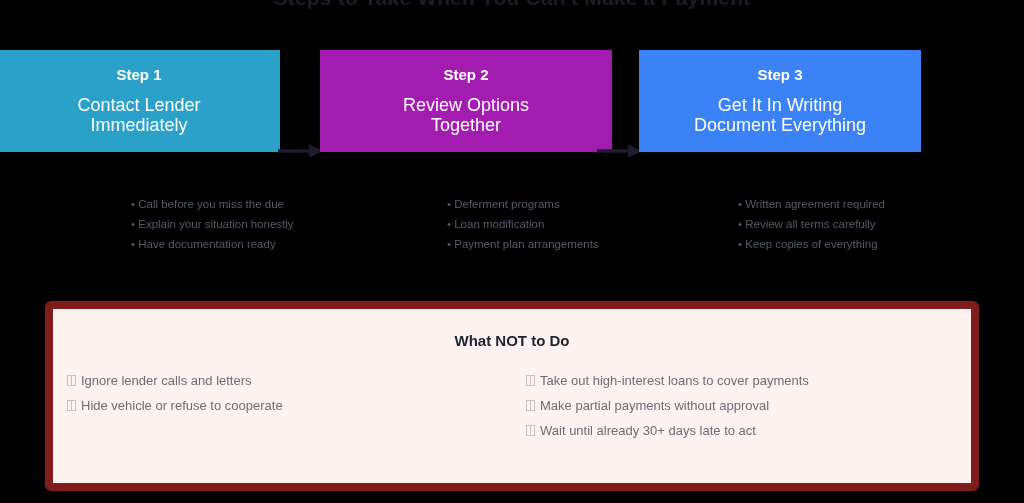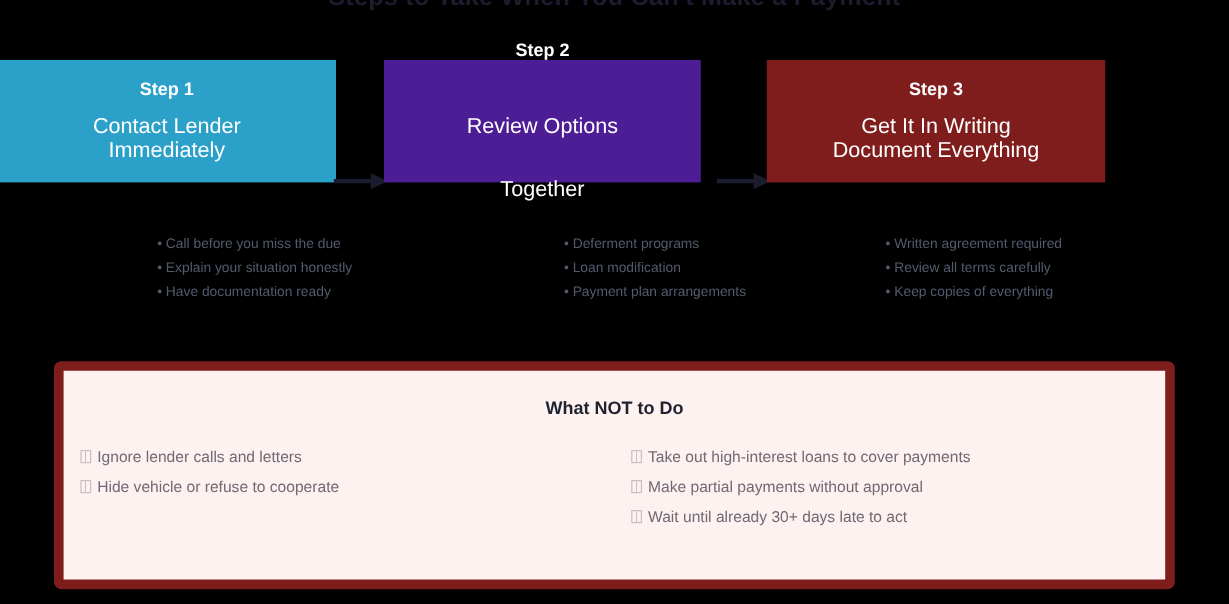--- a/index.html
+++ b/index.html
@@ -42,22 +42,22 @@
     top: 0;
     height: 102px;
     box-sizing: border-box;
     display: flex;
     flex-direction: column;
     align-items: center;
     justify-content: center;
     color: #ffffff;
   }
   #step-box-1 { left: -2px;  width: 282px; background: #2ba0c8; }
-  #step-box-2 { left: 320px; width: 264px; background: #4c1d95; gap: 32px; }
-  #step-box-3 { left: 639px; width: 282px; background: #7f1d1d; }
+  #step-box-2 { left: 320px; width: 292px; background: #a21caf; }
+  #step-box-3 { left: 639px; width: 282px; background: #3b82f6; }
 
   .step-title {
     font-size: 15px;
     font-weight: bold;
     line-height: 1;
     margin-bottom: 13px;
   }
   .step-line {
     font-size: 18px;
     line-height: 20px;
@@ -80,21 +80,21 @@
   .detail-col {
     position: absolute;
     top: 194px;
     width: 210px;
     color: #5c6277;
     font-size: 11.5px;
     line-height: 20px;
     opacity: 0.92;
   }
   #detail-col-1 { left: 131px; }
-  #detail-col-2 { left: 470px; }
+  #detail-col-2 { left: 447px; }
   #detail-col-3 { left: 738px; }
   .detail-item { white-space: nowrap; }
 
   
   #not-to-do-panel {
     position: absolute;
     left: 45px;
     top: 301px;
     width: 934px;
     height: 190px;

